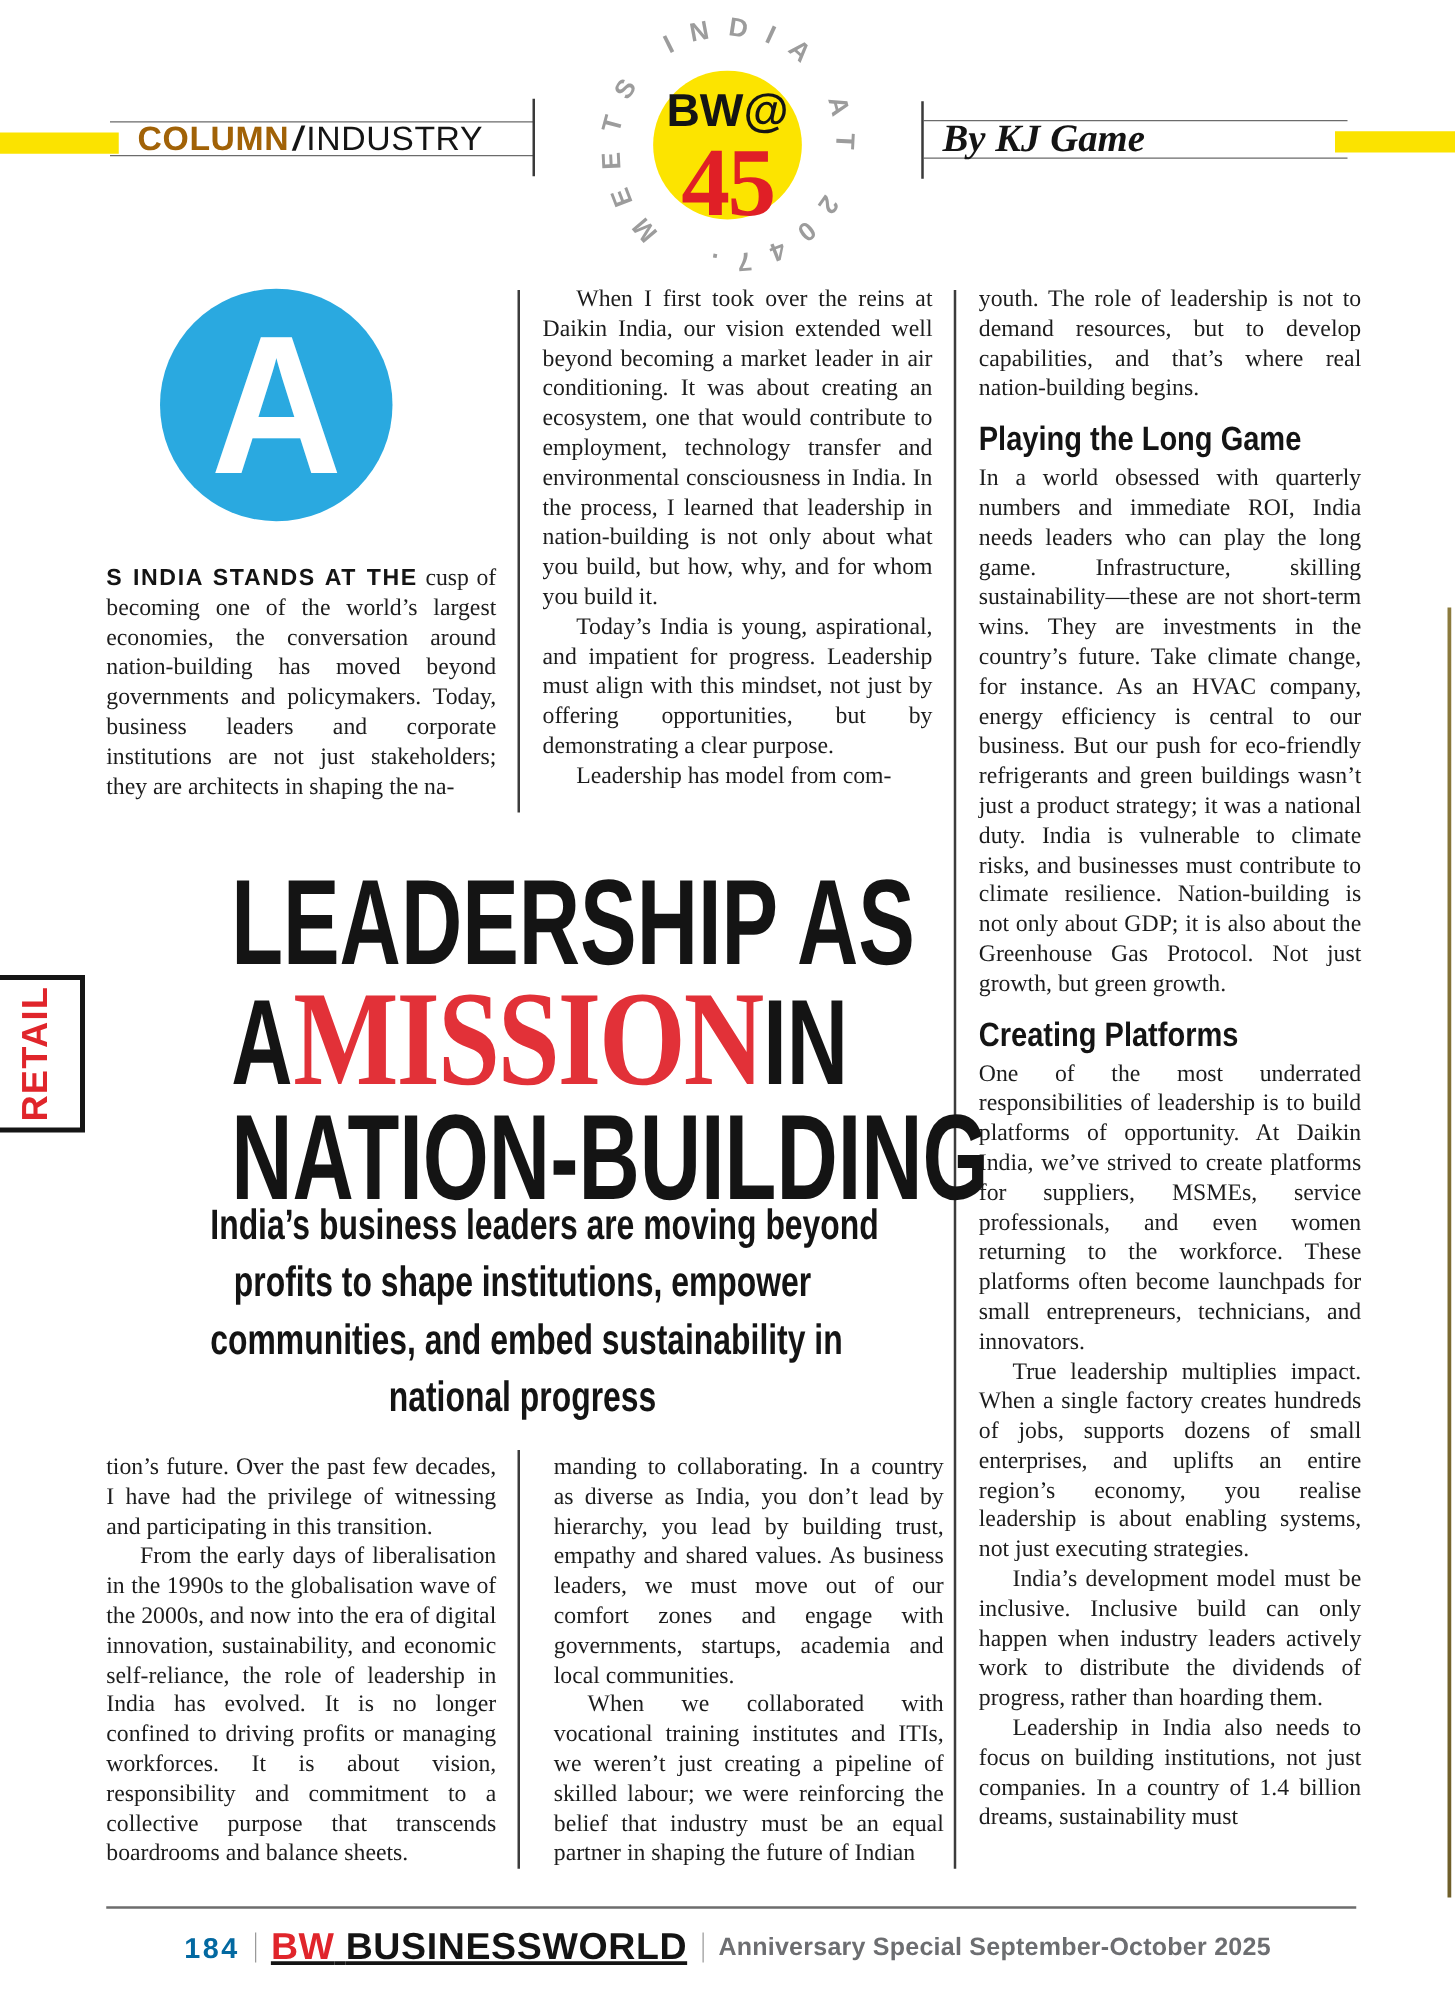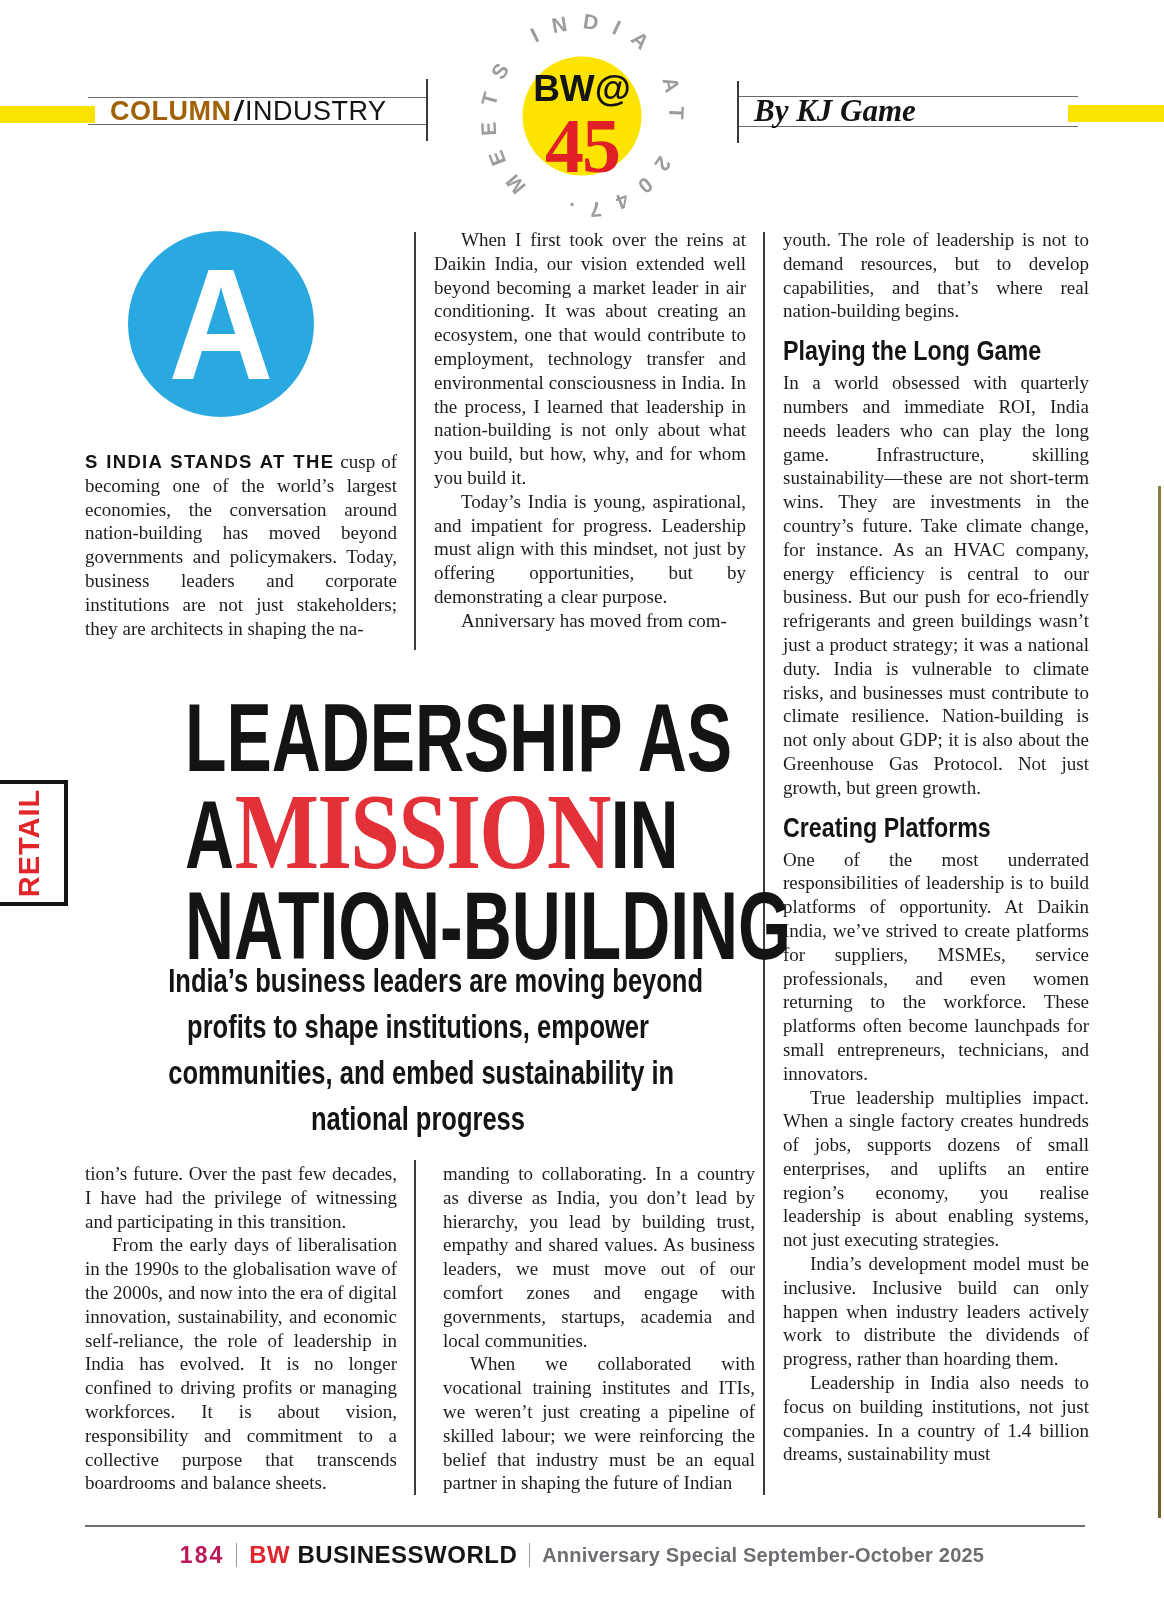--- a/index.html
+++ b/index.html
@@ -56,23 +56,23 @@
           transform:scaleX(1.18);transform-origin:50% 100%;margin:0 42px;}
   .sub{position:absolute;left:85px;top:957px;width:666px;text-align:center;}
   .sub .sub-line{font-family:"Liberation Sans",sans-serif;font-weight:700;font-size:34px;
            line-height:46px;color:#141414;white-space:nowrap;transform:scaleX(.75);}
 
   
   .foot-rule{position:absolute;left:85px;top:1525px;width:1000px;height:2px;background:#6d6d6d;}
   .footer{position:absolute;left:0;top:1541px;width:1164px;display:flex;
           justify-content:center;align-items:center;gap:12px;
           font-family:"Liberation Sans",sans-serif;white-space:nowrap;}
-  .footer .pg{font-weight:700;font-size:23px;letter-spacing:2px;color:#be185d;}
+  .footer .pg{font-weight:700;font-size:23px;letter-spacing:2px;color:#0369a1;}
   .footer .sep{width:1px;height:24px;background:#9a9a9a;}
-  .footer .brand{font-weight:700;font-size:24px;letter-spacing:.5px;color:#141414;}
+  .footer .brand{font-weight:700;font-size:30px;letter-spacing:.5px;color:#141414;text-decoration:underline;}
   .footer .brand .bw{color:#e0252b;}
   .footer .issue{font-weight:700;font-size:20px;color:#6d6e71;letter-spacing:.2px;}
 
   .gold-edge{position:absolute;left:1158px;top:486px;width:3px;height:1032px;
              background:linear-gradient(#8c7b3e,#6f5f2a);}
 </style>
 </head>
 <body>
 
 <div class="page">
@@ -116,21 +116,21 @@
     <span>A</span>
   </div>
 
   <div class="col" style="left:85px;top:450px;width:312px;">
     <p><span class="leadin">S INDIA STANDS AT THE</span> <span>cusp of becoming one of the world’s largest economies, the conversation around nation-building has moved beyond governments and policymakers. Today, business leaders and corporate institutions are not just stakeholders; they are architects in shaping the na-</span></p>
   </div>
 
   <div class="col" style="left:434px;top:228px;width:312px;">
       <p class="indent">When I first took over the reins at Daikin India, our vision extended well beyond becoming a market leader in air conditioning. It was about creating an ecosystem, one that would contribute to employment, technology transfer and environmental consciousness in India. In the process, I learned that leadership in nation-building is not only about what you build, but how, why, and for whom you build it.</p>
       <p class="indent">Today’s India is young, aspirational, and impatient for progress. Leadership must align with this mindset, not just by offering opportunities, but by demonstrating a clear purpose.</p>
-      <p class="indent">Anniversary has moved from com-</p>
+      <p class="indent">Leadership has model from com-</p>
     </div>
 
   <div class="col" style="left:783px;top:228px;width:306px;">
       <p>youth. The role of leadership is not to demand resources, but to develop capabilities, and that’s where real nation-building begins.</p>
       <h3>Playing the Long Game</h3>
       <p>In a world obsessed with quarterly numbers and immediate ROI, India needs leaders who can play the long game. Infrastructure, skilling sustainability—these are not short-term wins. They are investments in the country’s future. Take climate change, for instance. As an HVAC company, energy efficiency is central to our business. But our push for eco-friendly refrigerants and green buildings wasn’t just a product strategy; it was a national duty. India is vulnerable to climate risks, and businesses must contribute to climate resilience. Nation-building is not only about GDP; it is also about the Greenhouse Gas Protocol. Not just growth, but green growth.</p>
       <h3>Creating Platforms</h3>
       <p>One of the most underrated responsibilities of leadership is to build platforms of opportunity. At Daikin India, we’ve strived to create platforms for suppliers, MSMEs, service professionals, and even women returning to the workforce. These platforms often become launchpads for small entrepreneurs, technicians, and innovators.</p>
       <p class="indent">True leadership multiplies impact. When a single factory creates hundreds of jobs, supports dozens of small enterprises, and uplifts an entire region’s economy, you realise leadership is about enabling systems, not just executing strategies.</p>
       <p class="indent">India’s development model must be inclusive. Inclusive build can only happen when industry leaders actively work to distribute the dividends of progress, rather than hoarding them.</p>

